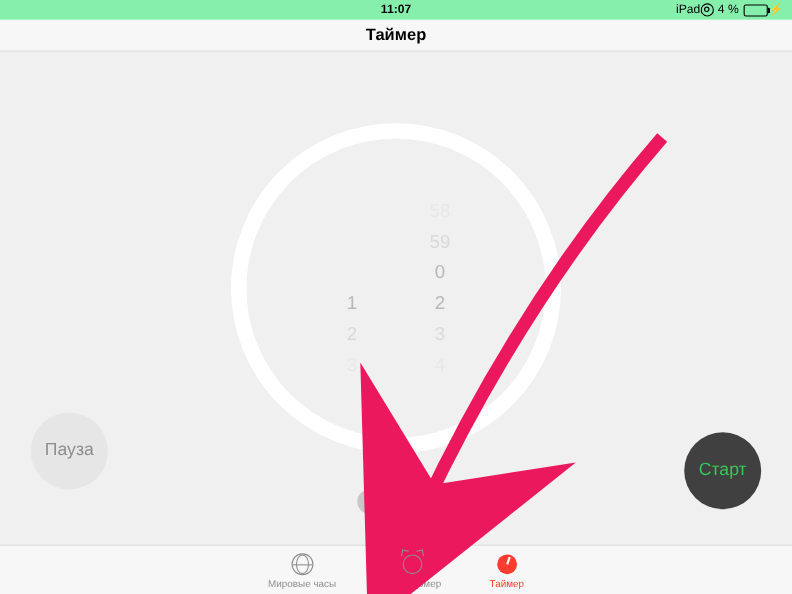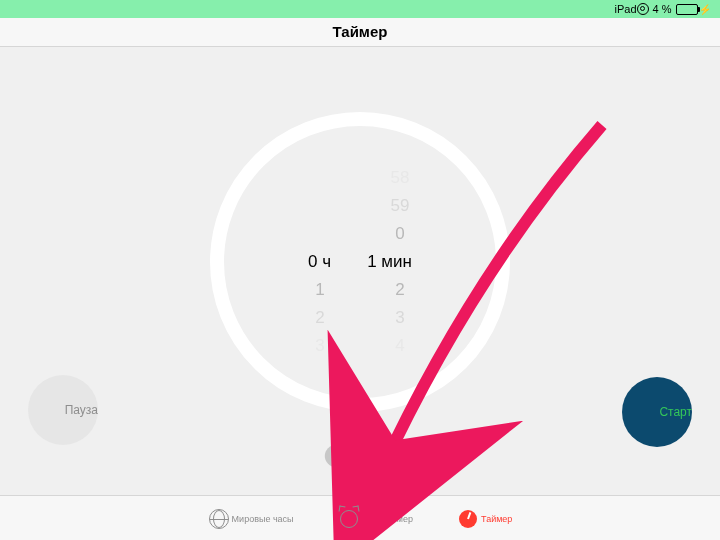--- a/index.html
+++ b/index.html
@@ -16,27 +16,27 @@
 .titlebar{height:28px;background:#f7f7f7;border-bottom:1px solid #d6d6d6;text-align:center;line-height:28px;font-weight:600;font-size:15px}
 .main{position:relative;height:448px;background:#f0f0f0}
 .dial{position:absolute;left:50%;top:48%;transform:translate(-50%,-50%);width:300px;height:300px;border-radius:50%;border:14px solid #fff;box-sizing:border-box}
 .picker{position:absolute;left:50%;top:48%;transform:translate(-50%,-50%);width:180px;text-align:center}
 .picker-row{display:flex;justify-content:center;gap:36px;font-size:17px;line-height:28px}
 .picker-row.sel{color:#000;font-weight:400}
 .picker-row.fade1{color:#b8b8b8}
 .picker-row.fade2{color:#d9d9d9}
 .picker-row.fade3{color:#e8e8e8}
 .picker .col{width:44px;text-align:center}
-.btn{position:absolute;width:70px;height:70px;border-radius:50%;display:flex;align-items:center;justify-content:flex-end;font-size:12px}
+.btn{position:absolute;width:70px;height:70px;border-radius:50%;display:flex;align-items:center;justify-content:center;font-size:16px}
 .btn.pause{left:28px;bottom:50px;background:#e6e6e6;color:#8e8e8e}
-.btn.start{right:28px;bottom:48px;background:#0c4a6e;color:#34c759}
+.btn.start{right:28px;bottom:32px;background:#404040;color:#34c759}
 .sound{position:absolute;left:50%;bottom:28px;transform:translateX(-50%);display:flex;align-items:center;gap:8px;color:#8e8e8e;font-size:14px}
 .sound .icn{width:22px;height:22px;border-radius:50%;background:#c7c7c7;display:flex;align-items:center;justify-content:center;color:#fff;font-size:12px}
 .tabbar{height:46px;background:#f7f7f7;border-top:1px solid #d6d6d6;display:flex;justify-content:center;gap:44px;align-items:center;font-size:9px;color:#8e8e8e}
-.tab{display:flex;flex-direction:row;align-items:center;gap:2px}
+.tab{display:flex;flex-direction:column;align-items:center;gap:2px}
 .tab.active{color:#ff3b30}
 .tab .ic{width:22px;height:22px;display:flex;align-items:center;justify-content:center}
 .ic-globe{width:18px;height:18px;border:1.5px solid currentColor;border-radius:50%;position:relative}
 .ic-globe::before{content:"";position:absolute;left:0;right:0;top:50%;border-top:1.5px solid currentColor}
 .ic-globe::after{content:"";position:absolute;top:0;bottom:0;left:50%;width:10px;transform:translateX(-50%);border:1.5px solid currentColor;border-radius:50%}
 .ic-alarm{width:16px;height:16px;border:1.5px solid currentColor;border-radius:50%;position:relative}
 .ic-alarm::before,.ic-alarm::after{content:"";position:absolute;width:5px;height:5px;border-top:1.5px solid currentColor;border-left:1.5px solid currentColor;top:-5px}
 .ic-alarm::before{left:-2px;transform:rotate(10deg)}
 .ic-alarm::after{right:-2px;transform:rotate(80deg)}
 .ic-stop{width:16px;height:16px;border:1.5px solid currentColor;border-radius:50%;position:relative}
@@ -45,20 +45,21 @@
 .ic-timer{width:18px;height:18px;border-radius:50%;background:currentColor;position:relative}
 .ic-timer::after{content:"";position:absolute;left:50%;top:2px;width:2px;height:7px;background:#fff;transform-origin:bottom;transform:translateX(-50%) rotate(20deg)}
 .arrow{position:absolute;left:362px;top:68px;pointer-events:none}
 .arrow svg{overflow:visible}
 </style>
 </head>
 <body>
 
 <div class="statusbar">
   <span>iPad</span>
+  <span class="center">11:07</span>
   <span class="right">
     <span class="sb-lock"></span>
     <span>4 %</span>
     <span class="battery">
         <span class="shell"><span class="fill"></span></span>
         <span class="bolt">⚡</span>
       </span>
   </span>
 </div>
 
@@ -73,24 +74,20 @@
         <span class="col">58</span>
       </div>
     <div class="picker-row fade2">
         <span class="col"></span>
         <span class="col">59</span>
       </div>
     <div class="picker-row fade1">
         <span class="col"></span>
         <span class="col">0</span>
       </div>
-    <div class="picker-row sel">
-      <span class="h"><span>0</span> <span>ч</span></span>
-      <span class="h"><span>1</span> <span>мин</span></span>
-    </div>
     <div class="picker-row fade1">
         <span class="col">1</span>
         <span class="col">2</span>
       </div>
     <div class="picker-row fade2">
         <span class="col">2</span>
         <span class="col">3</span>
       </div>
     <div class="picker-row fade3">
         <span class="col">3</span>

